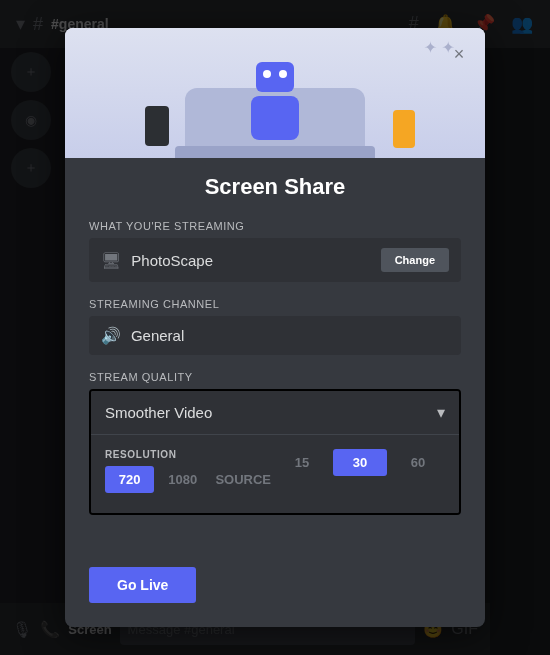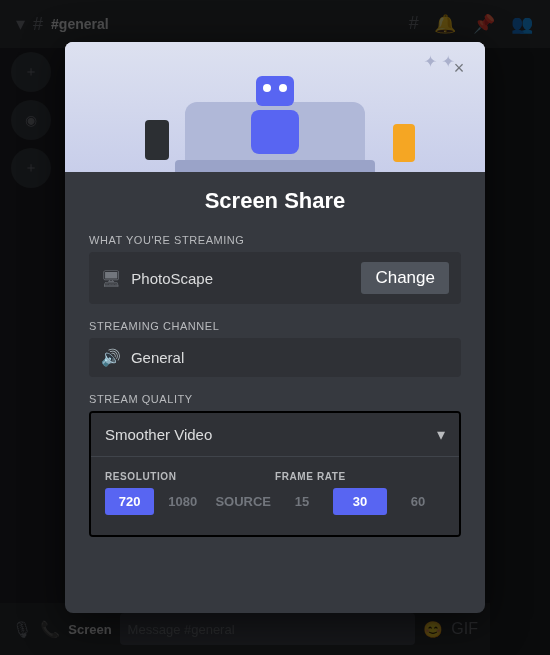--- a/index.html
+++ b/index.html
@@ -299,22 +299,22 @@
       color: #dcddde;
       font-size: 15px;
       flex: 1;
     }
     .field-row-btn {
       background: #4f545c;
       color: #fff;
       border: none;
       border-radius: 3px;
       padding: 6px 14px;
-      font-size: 17px;
-      font-weight: 400;
+      font-size: 11px;
+      font-weight: 700;
       cursor: pointer;
     }
 
     .quality-box {
       border: 2px solid #000000;
       border-radius: 4px;
       overflow: hidden;
       margin-bottom: 16px;
     }
 
@@ -491,31 +491,31 @@
             <div class="option-group">
               <div class="option-group-label">RESOLUTION</div>
               <div class="option-buttons">
                 <button class="option-btn active">720</button>
                 <button class="option-btn inactive">1080</button>
                 <button class="option-btn inactive">SOURCE</button>
               </div>
             </div>
 
             <div class="option-group">
-              <div class="option-group-label">FRAME RATE</div>
               <div class="option-buttons">
                 <button class="option-btn inactive">15</button>
                 <button class="option-btn active">30</button>
                 <button class="option-btn inactive">60</button>
               </div>
             </div>
 
           </div>
         </div>
       </div>
 
     </div>
 
     <div class="modal-footer">
+      <button class="btn-golive">Go Live</button>
     </div>
 
   </div>
 </div>
 
 </body></html>

